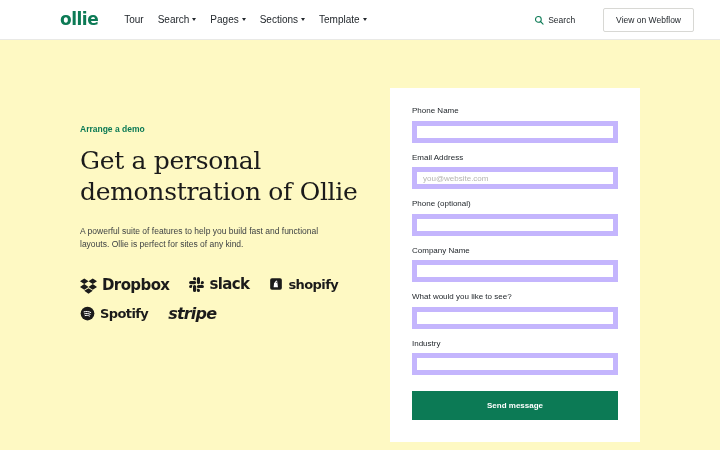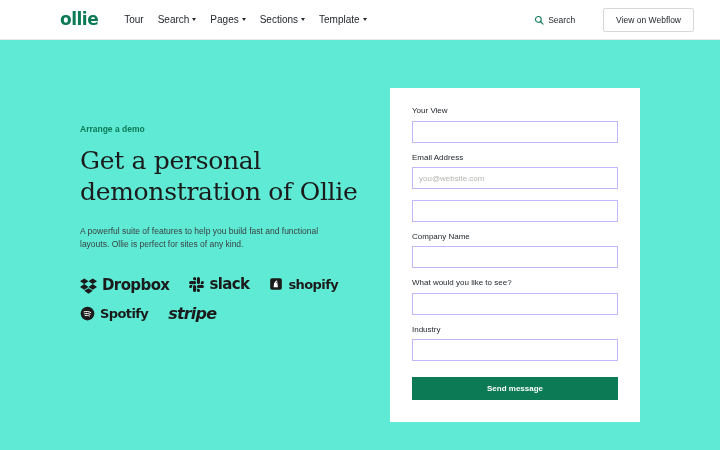--- a/index.html
+++ b/index.html
@@ -3,21 +3,21 @@
 <meta charset="utf-8">
 <style>
   * { box-sizing: border-box; }
   html, body {
     margin: 0; padding: 0;
     width: 720px; height: 450px;
     background: #f4f4f2;
     font-family: "Liberation Sans", sans-serif;
     overflow: hidden;
   }
-  .page { position: relative; width: 720px; height: 450px; background: #5eead4; }
+  .page { position: relative; width: 720px; height: 450px; background: #fef9c3; }
 
   
   .navbar {
     position: absolute; top: 0; left: 0;
     width: 720px; height: 40px;
     background: #ffffff;
     border-bottom: 1px solid #e9e9e6;
     display: flex; align-items: center;
   }
   .logo {
@@ -132,33 +132,33 @@
   .field { margin-bottom: 10px; }
   .field-label {
     display: block;
     font-size: 8px;
     color: #23282d;
     margin-bottom: 5px;
   }
   .field-input {
     width: 100%;
     height: 22px;
-    border: 1px solid #c4b5fd;
+    border: 5px solid #c4b5fd;
     background: #ffffff;
     font-size: 8px;
     color: #23282d;
     padding: 0 6px;
     font-family: "Liberation Sans", sans-serif;
     border-radius: 0;
     outline: none;
   }
   .field-input::placeholder { color: #b4b4b0; }
   .submit-btn {
     width: 100%;
-    height: 23px;
+    height: 29px;
     background: #0c7a55;
     color: #ffffff;
     border: none;
     font-size: 8px;
     font-weight: 700;
     margin-top: 6px;
     font-family: "Liberation Sans", sans-serif;
     cursor: pointer;
   }
 </style>
@@ -240,28 +240,29 @@
         <span class="logo-text small">Spotify</span>
       </div>
       <div class="logo-item">
         <span class="logo-text stripe">stripe</span>
       </div>
     </div>
   </div>
 
   <div class="card">
     <div class="field">
-      <label class="field-label">Your View</label>
+      <label class="field-label">Phone Name</label>
       <input class="field-input" type="text" value="" style="">
     </div>
     <div class="field">
       <label class="field-label">Email Address</label>
       <input class="field-input" type="text" placeholder="you@website.com" style="">
     </div>
     <div class="field">
+      <label class="field-label">Phone (optional)</label>
       <input class="field-input" type="text" value="" style="">
     </div>
     <div class="field">
       <label class="field-label">Company Name</label>
       <input class="field-input" type="text" value="" style="">
     </div>
     <div class="field">
       <label class="field-label">What would you like to see?</label>
       <input class="field-input" type="text" value="" style="">
     </div>

